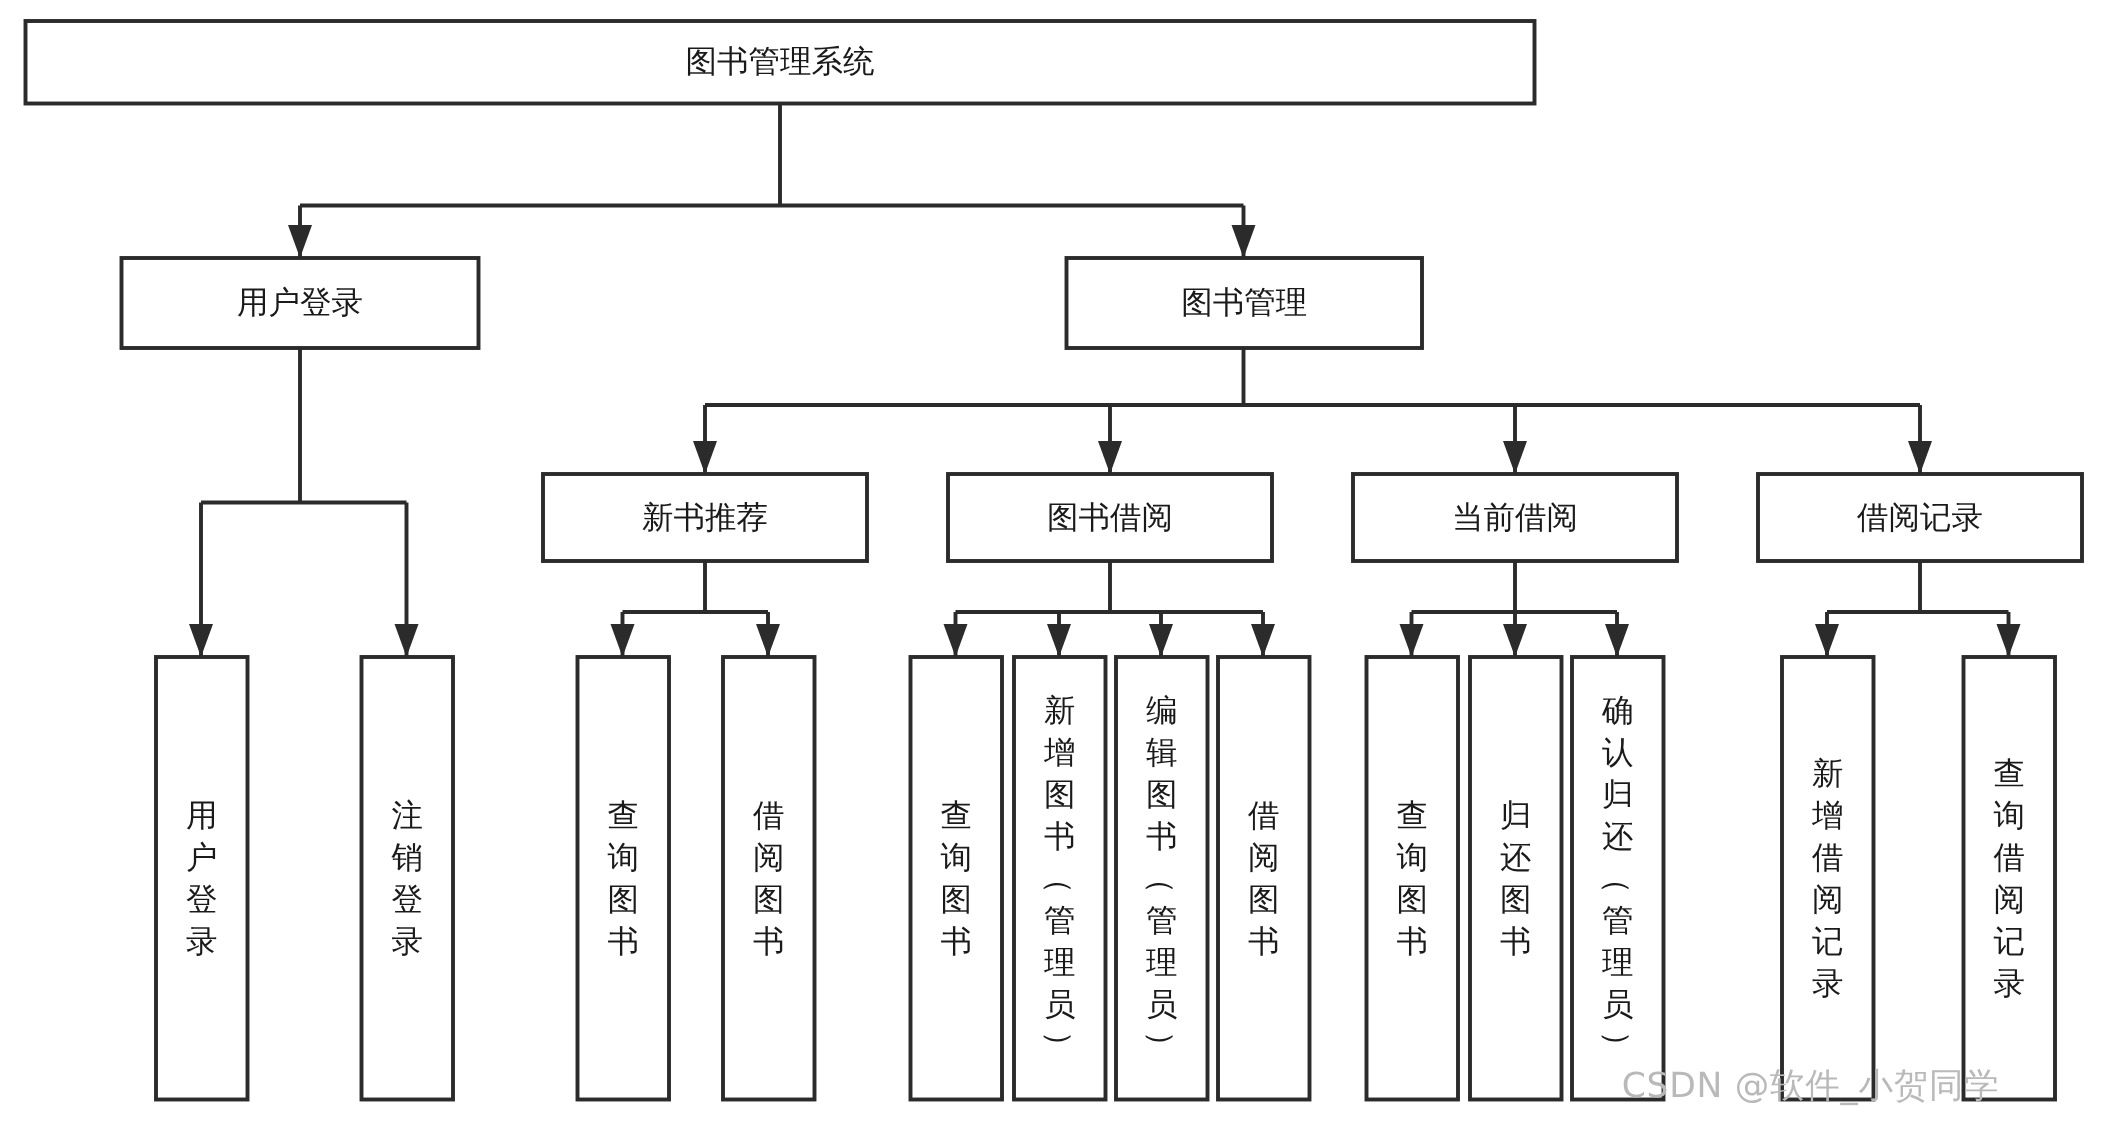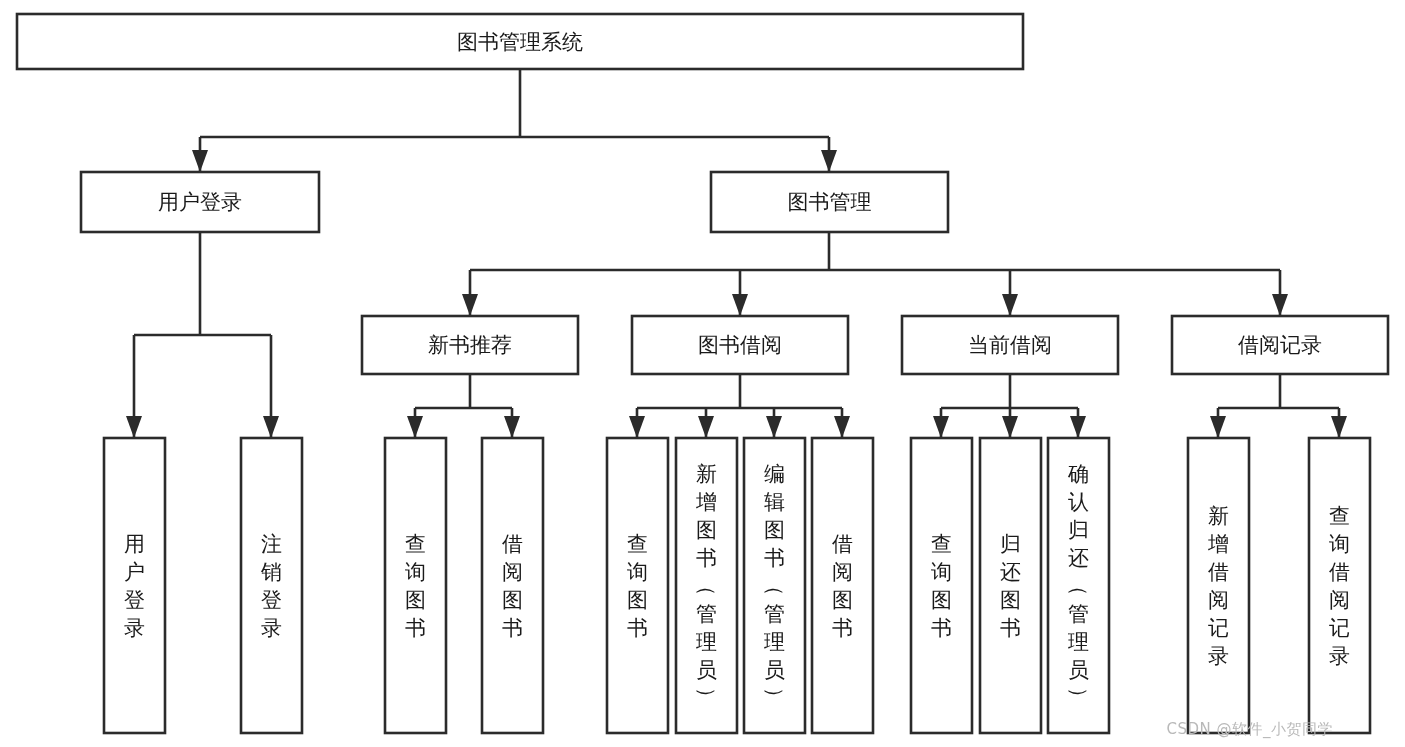--- a/index.html
+++ b/index.html
@@ -55,21 +55,21 @@
     font-family: "DejaVu Sans", "Liberation Sans", sans-serif;
     font-size: 21px;
     text-anchor: middle;
     dominant-baseline: central;
   }
   .watermark-text {
     position: absolute;
     right: 12px;
     bottom: 8px;
     font-family: "DejaVu Sans", "Liberation Sans", sans-serif;
-    font-size: 15px;
+    font-size: 23px;
     color: #b9b9b9;
     white-space: nowrap;
     letter-spacing: 0.5px;
     pointer-events: none;
   }
 </style>
 </head>
 <body>
 
 <div id="diagram-root">

